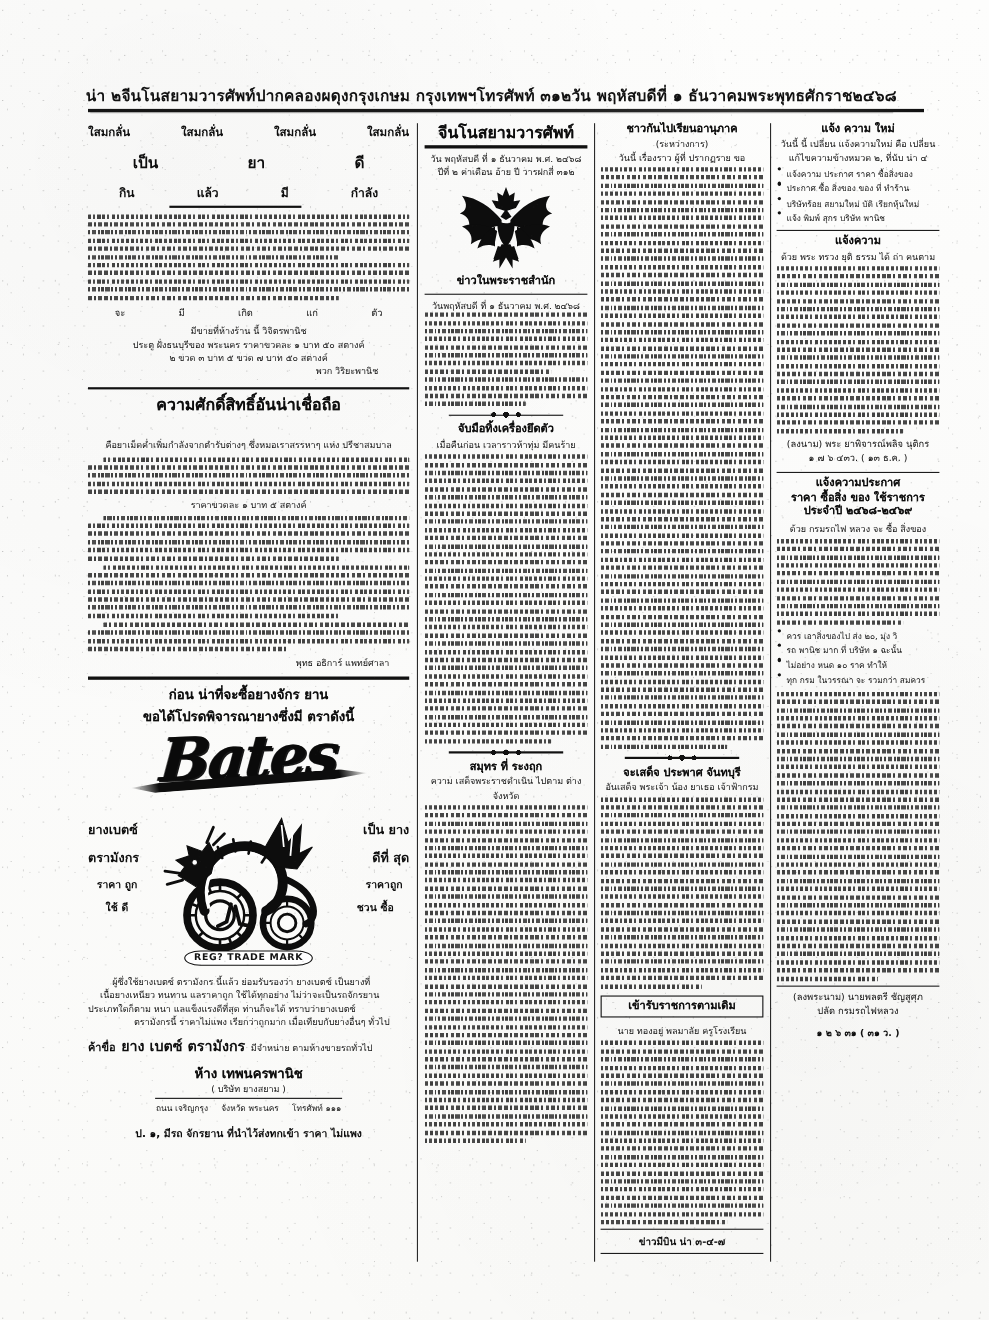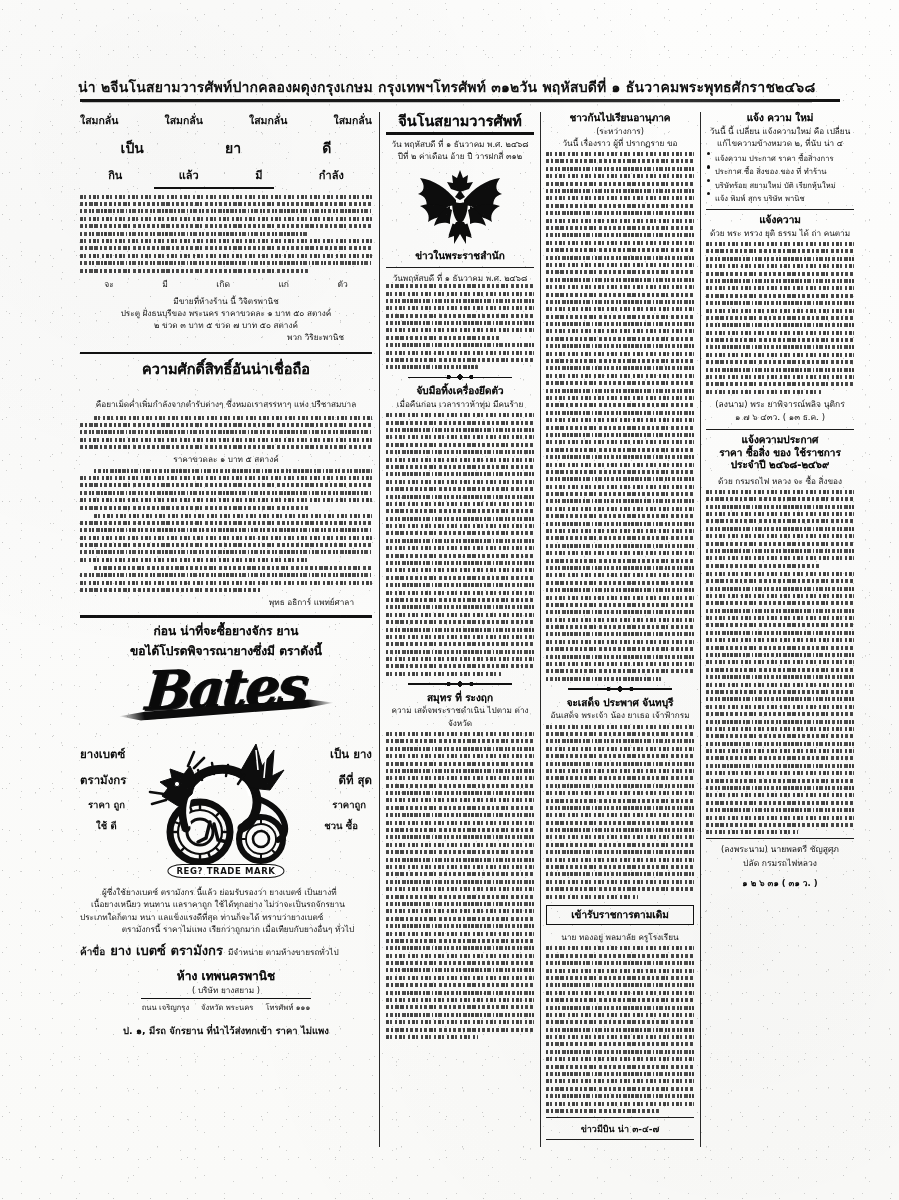--- a/index.html
+++ b/index.html
@@ -675,21 +675,21 @@
     <div class="thai" style="font-size:9px;font-weight:bold;text-align:center;margin-top:3px;">ข่าวมีบิน น่า ๓-๔-๗</div>
     <div class="rule-thin" style="margin-top:3px;"></div>
   </div>
 
   <div class="col" style="left:706px;width:148px;">
 
     <div class="hl hl-sm thai">แจ้ง ความ ใหม่</div>
     <div class="sub thai" style="margin-bottom:3px;">วันนี้ นี้ เปลี่ยน แจ้งความใหม่ คือ เปลี่ยน แก้ไขความข้างหมวด ๒, ที่นับ น่า ๔</div>
 
     <div style="font-size:7.6px;line-height:1.75;" class="thai">
-      <div class="blt">แจ้งความ ประกาศ ราคา ซื้อสิ่างการ</div>
+      <div class="blt">แจ้งความ ประกาศ ราคา ซื้อสิ่งของ</div>
       <div class="blt">ประกาศ ซื้อ สิ่งของ ของ ที่ ทำร้าน</div>
       <div class="blt">บริษัทร้อย สยามใหม่ บัติ เรียกหุ้นใหม่</div>
       <div class="blt">แจ้ง พิมพ์ สุกร บริษัท พานิช</div>
     </div>
 
     <div class="rule-thin"></div>
 
     <div class="hl hl-sm thai">แจ้งความ</div>
     <div class="sub thai" style="margin-bottom:3px;">ด้วย พระ ทรวง ยุติ ธรรม ได้ ถ่า คนตาม</div>
     <div class="para">
@@ -731,20 +731,26 @@
       <div class="ln"></div>
         <div class="ln v2"></div>
         <div class="ln v3"></div>
       <div class="ln"></div>
         <div class="ln v2"></div>
         <div class="ln v3"></div>
       <div class="ln"></div>
         <div class="ln v2 short2"></div>
     </div>
 
+    <div style="font-size:7.6px;line-height:1.75;" class="thai">
+      <div class="blt">ควร เอาสิ่งของไป ส่ง ๒๐, มุ่ง วิ</div>
+      <div class="blt">รถ พานิช มาก ที่ บริษัท ๑ ฉะนั้น</div>
+      <div class="blt">ไม่อย่าง หนด ๑๐ ราค ทำให้</div>
+      <div class="blt">ทุก กรม ในวรรณา จะ รวมกว่า สมควร</div>
+    </div>
 
     <div class="para" style="margin-top:4px;">
       <div class="ln"></div>
         <div class="ln v2"></div>
         <div class="ln v3"></div>
       <div class="ln"></div>
         <div class="ln v2"></div>
         <div class="ln v3"></div>
       <div class="ln"></div>
         <div class="ln v2"></div>

